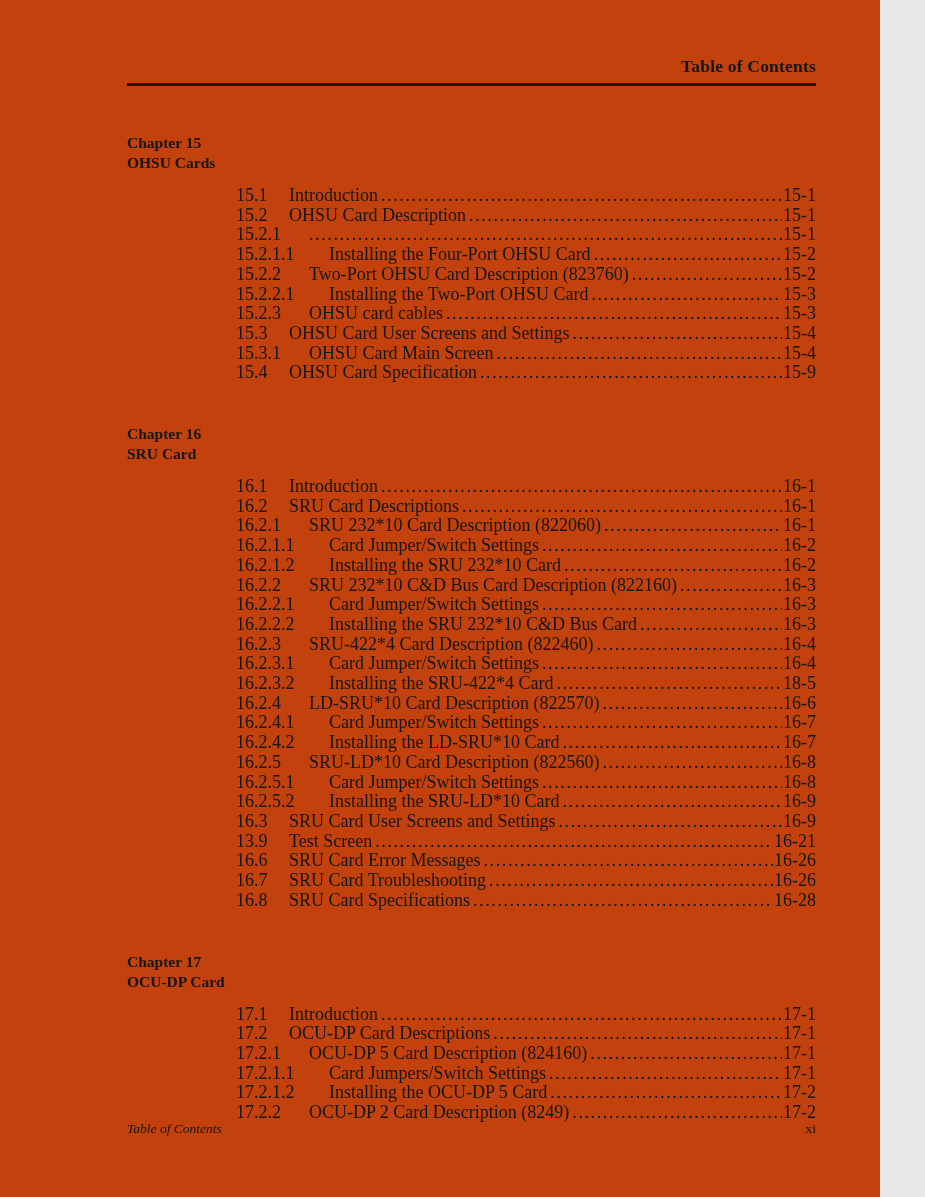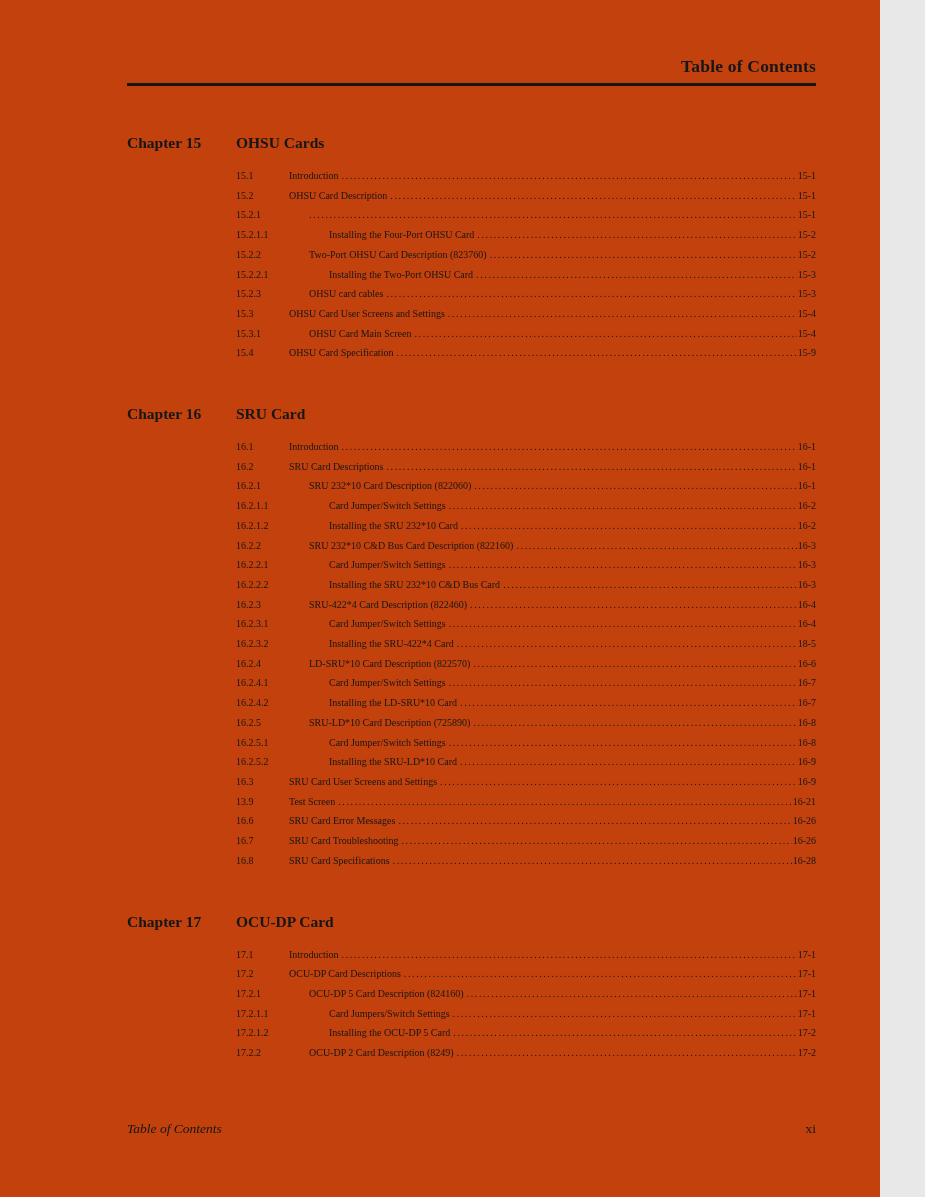--- a/index.html
+++ b/index.html
@@ -42,31 +42,32 @@
     left: 127px;
     width: 689px;
   }
   .chapter { margin-bottom: 41px; }
   .chapter-heading {
     display: flex;
     margin: 0 0 13px 0;
     font-size: 15.5px;
     font-weight: bold;
     line-height: 20px;
+    flex-direction: column;
   }
   .chapter-label {
     flex: none;
     width: 109px;
   }
   .chapter-title { flex: none; }
   .entries { margin-left: 109px; }
   .entry {
     display: flex;
     align-items: baseline;
-    font-size: 10px;
+    font-size: 18px;
     line-height: 19.7px;
     white-space: nowrap;
   }
   .entry-num { flex: none; }
   .entry.lvl-2 .entry-num { width: 53px; }
   .entry.lvl-3 .entry-num { width: 73px; }
   .entry.lvl-4 .entry-num { width: 93px; }
   .entry-title {
     flex: none;
     padding-right: 3px;
@@ -287,21 +288,21 @@
 
   <div class="entry lvl-4">
     <span class="entry-num">16.2.4.2</span>
     <span class="entry-title">Installing the LD-SRU*10 Card</span>
     <span class="entry-leader"></span>
     <span class="entry-page">16-7</span>
   </div>
 
   <div class="entry lvl-3">
     <span class="entry-num">16.2.5</span>
-    <span class="entry-title">SRU-LD*10 Card Description (725890)</span>
+    <span class="entry-title">SRU-LD*10 Card Description (822560)</span>
     <span class="entry-leader"></span>
     <span class="entry-page">16-8</span>
   </div>
 
   <div class="entry lvl-4">
     <span class="entry-num">16.2.5.1</span>
     <span class="entry-title">Card Jumper/Switch Settings</span>
     <span class="entry-leader"></span>
     <span class="entry-page">16-8</span>
   </div>

